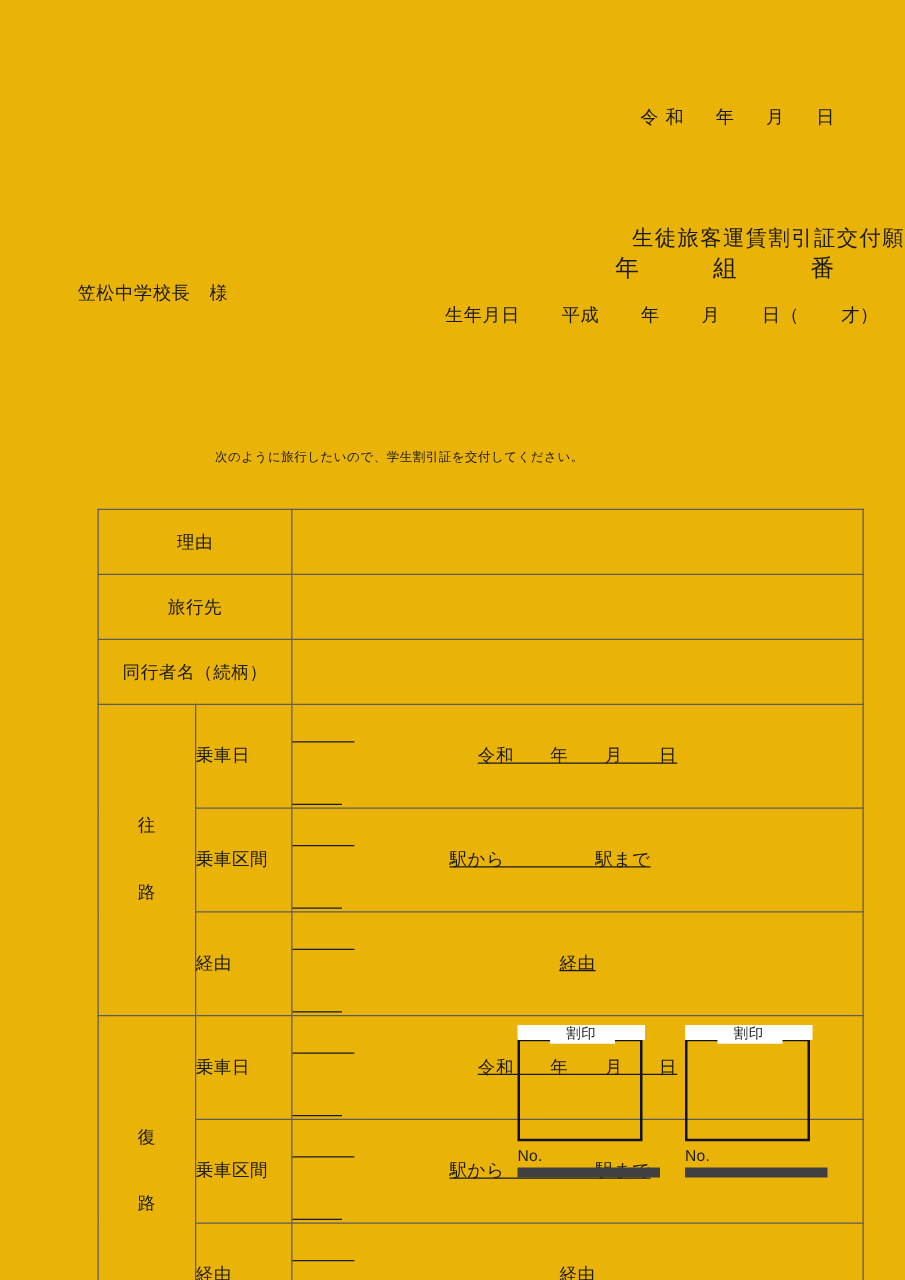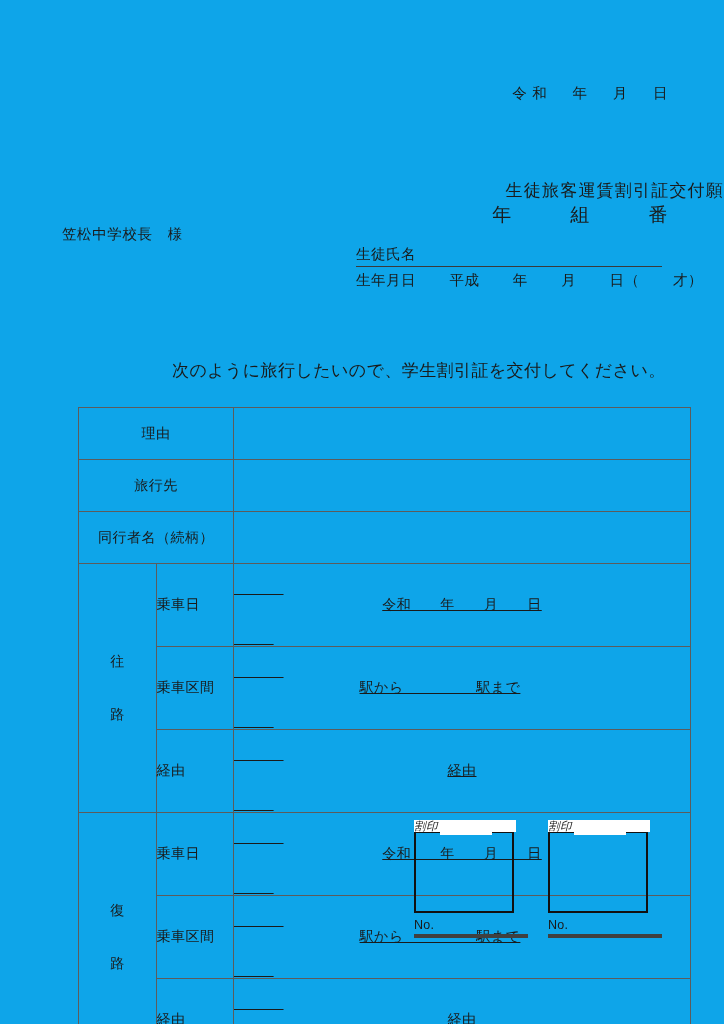--- a/index.html
+++ b/index.html
@@ -13,21 +13,21 @@
     position: relative;
     font-family: "DejaVu Sans", "Liberation Sans", sans-serif;
     color: #1a1a1a;
     overflow: hidden;
   }
   .page {
     position: absolute;
     inset: 0;
     width: 724px;
     height: 1024px;
-    background: #0ea5e9;
+    background: #eab308;
   }
 
   
   .date-line {
     position: absolute;
     top: 84px;
     right: 56px;
     font-size: 14.5px;
     letter-spacing: 0.5px;
     white-space: pre;
@@ -96,21 +96,21 @@
   }
   .nb-row .right-mark {
     padding-right: 4px;
   }
 
   
   .instruction {
     position: absolute;
     top: 359px;
     left: 172px;
-    font-size: 17px;
+    font-size: 10px;
     letter-spacing: 0.4px;
     white-space: pre;
   }
 
   
   .form-table {
     position: absolute;
     top: 407px;
     left: 78px;
     width: 610px;
@@ -178,27 +178,26 @@
     width: 102px;
   }
   .seal-group.g1 { left: 0; }
   .seal-group.g2 { left: 134px; }
 
   .seal-label {
     position: absolute;
     top: -2px;
     left: 0;
     width: 102px;
-    text-align: left;
+    text-align: center;
     font-size: 11.5px;
     letter-spacing: 0.5px;
     background: #ffffff;
     z-index: 3;
     line-height: 12px;
-    font-style: italic;
   }
   .seal-box {
     position: absolute;
     top: 9px;
     left: 0;
     width: 100px;
     height: 82px;
     box-sizing: border-box;
     border: 2px solid #111111;
     background: transparent;
@@ -212,44 +211,40 @@
     height: 5px;
     background: #ffffff;
   }
   .seal-no {
     position: absolute;
     top: 96px;
     left: 0;
     width: 114px;
     font-size: 12.5px;
     font-family: "Liberation Sans", sans-serif;
-    border-bottom: 4px solid #404040;
+    border-bottom: 8px solid #404040;
     padding-bottom: 1px;
     line-height: 15px;
     letter-spacing: 0.2px;
   }
 </style>
 </head>
 <body>
 
 <div class="page">
 
   <div class="date-line">令 和 　 年 　 月 　 日</div>
 
   <div class="doc-title">生徒旅客運賃割引証交付願</div>
 
   <div class="addressee">笠松中学校長　様</div>
 
   <div class="class-line">年 　 　 組 　 　 番</div>
 
   <div class="name-block">
-    <div class="nb-row ruled">
-      <span>生徒氏名</span>
-      <span></span>
-    </div>
     <div class="nb-row plain">
       <span>生年月日 　 平成 　 年 　 月 　 日（ 　 才）</span>
     </div>
   </div>
 
   <div class="instruction">次のように旅行したいので、学生割引証を交付してください。</div>
 
   <table class="form-table">
     <tbody>
       <tr>

